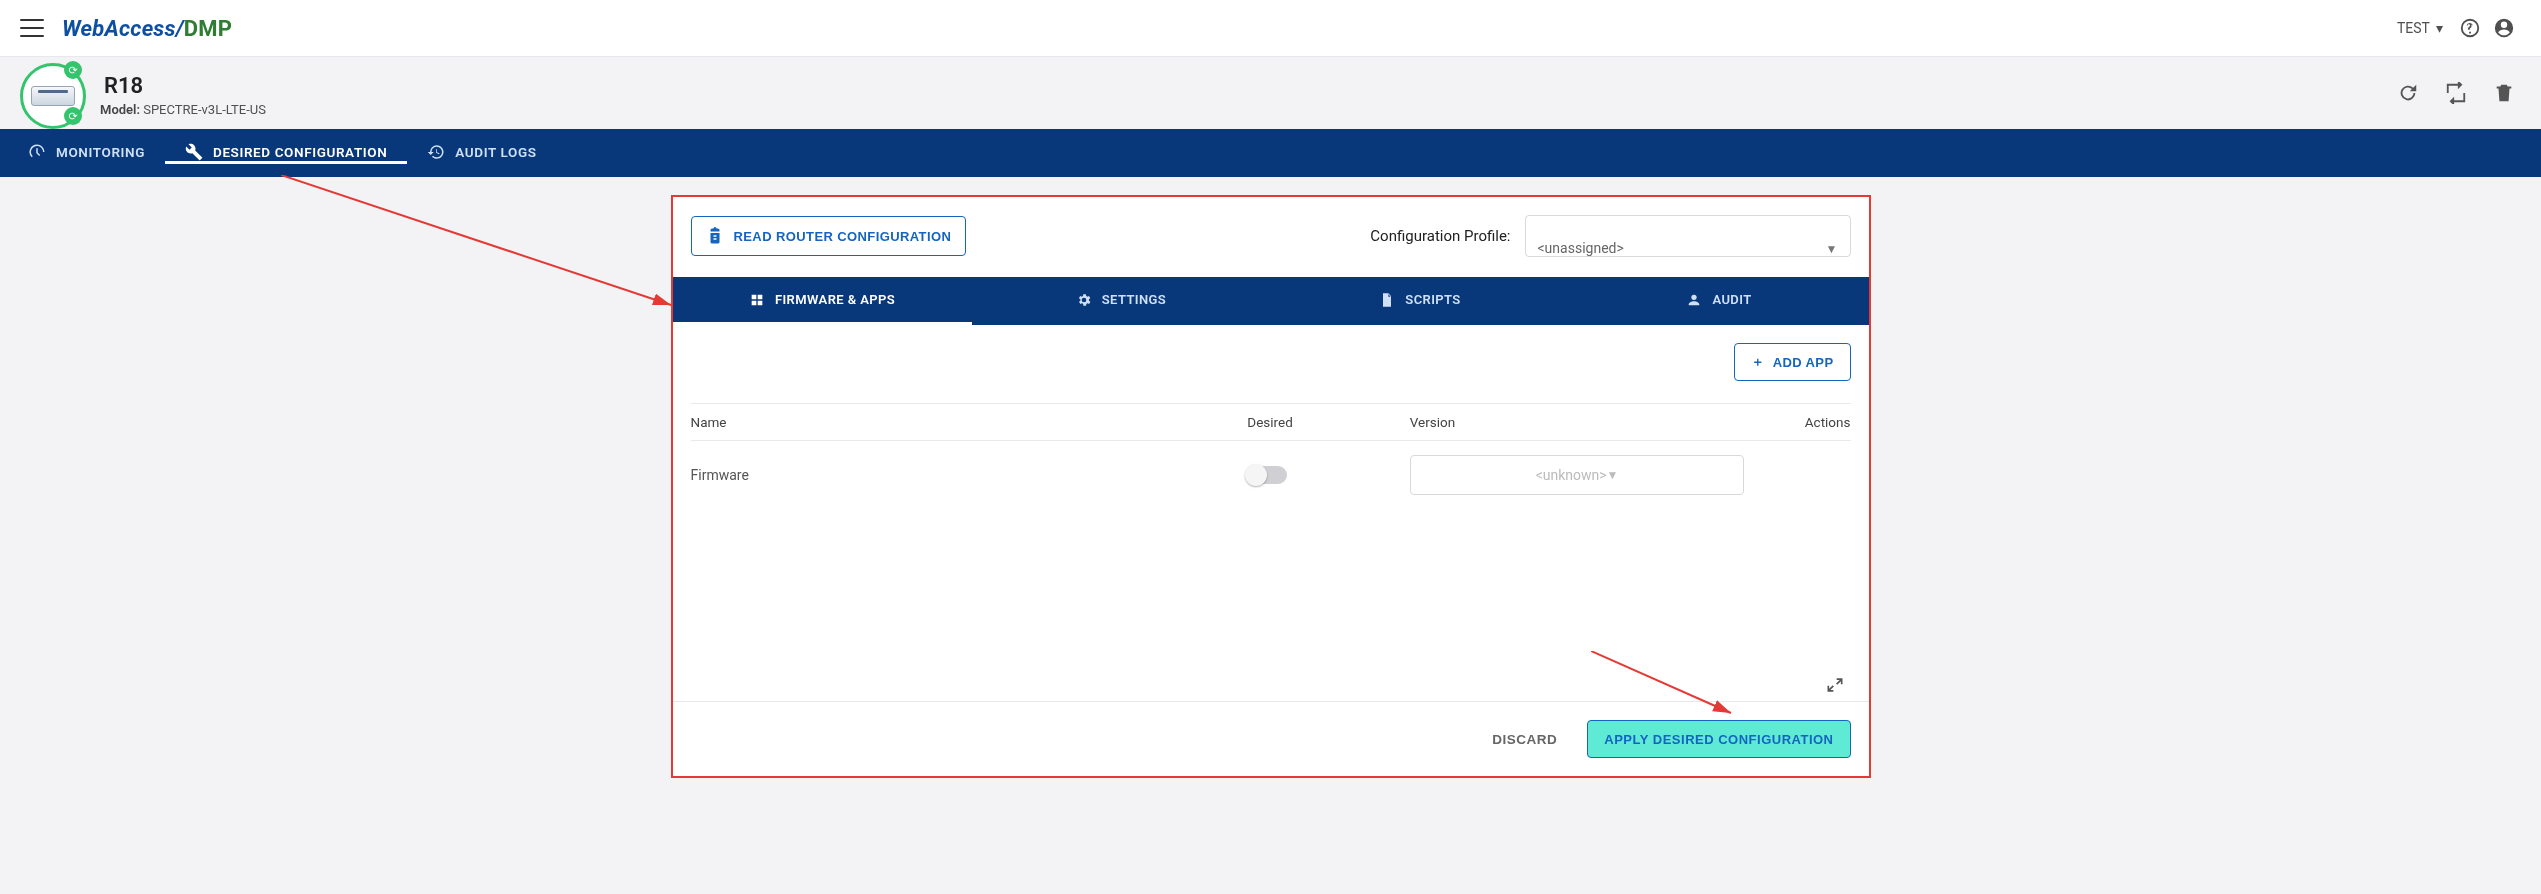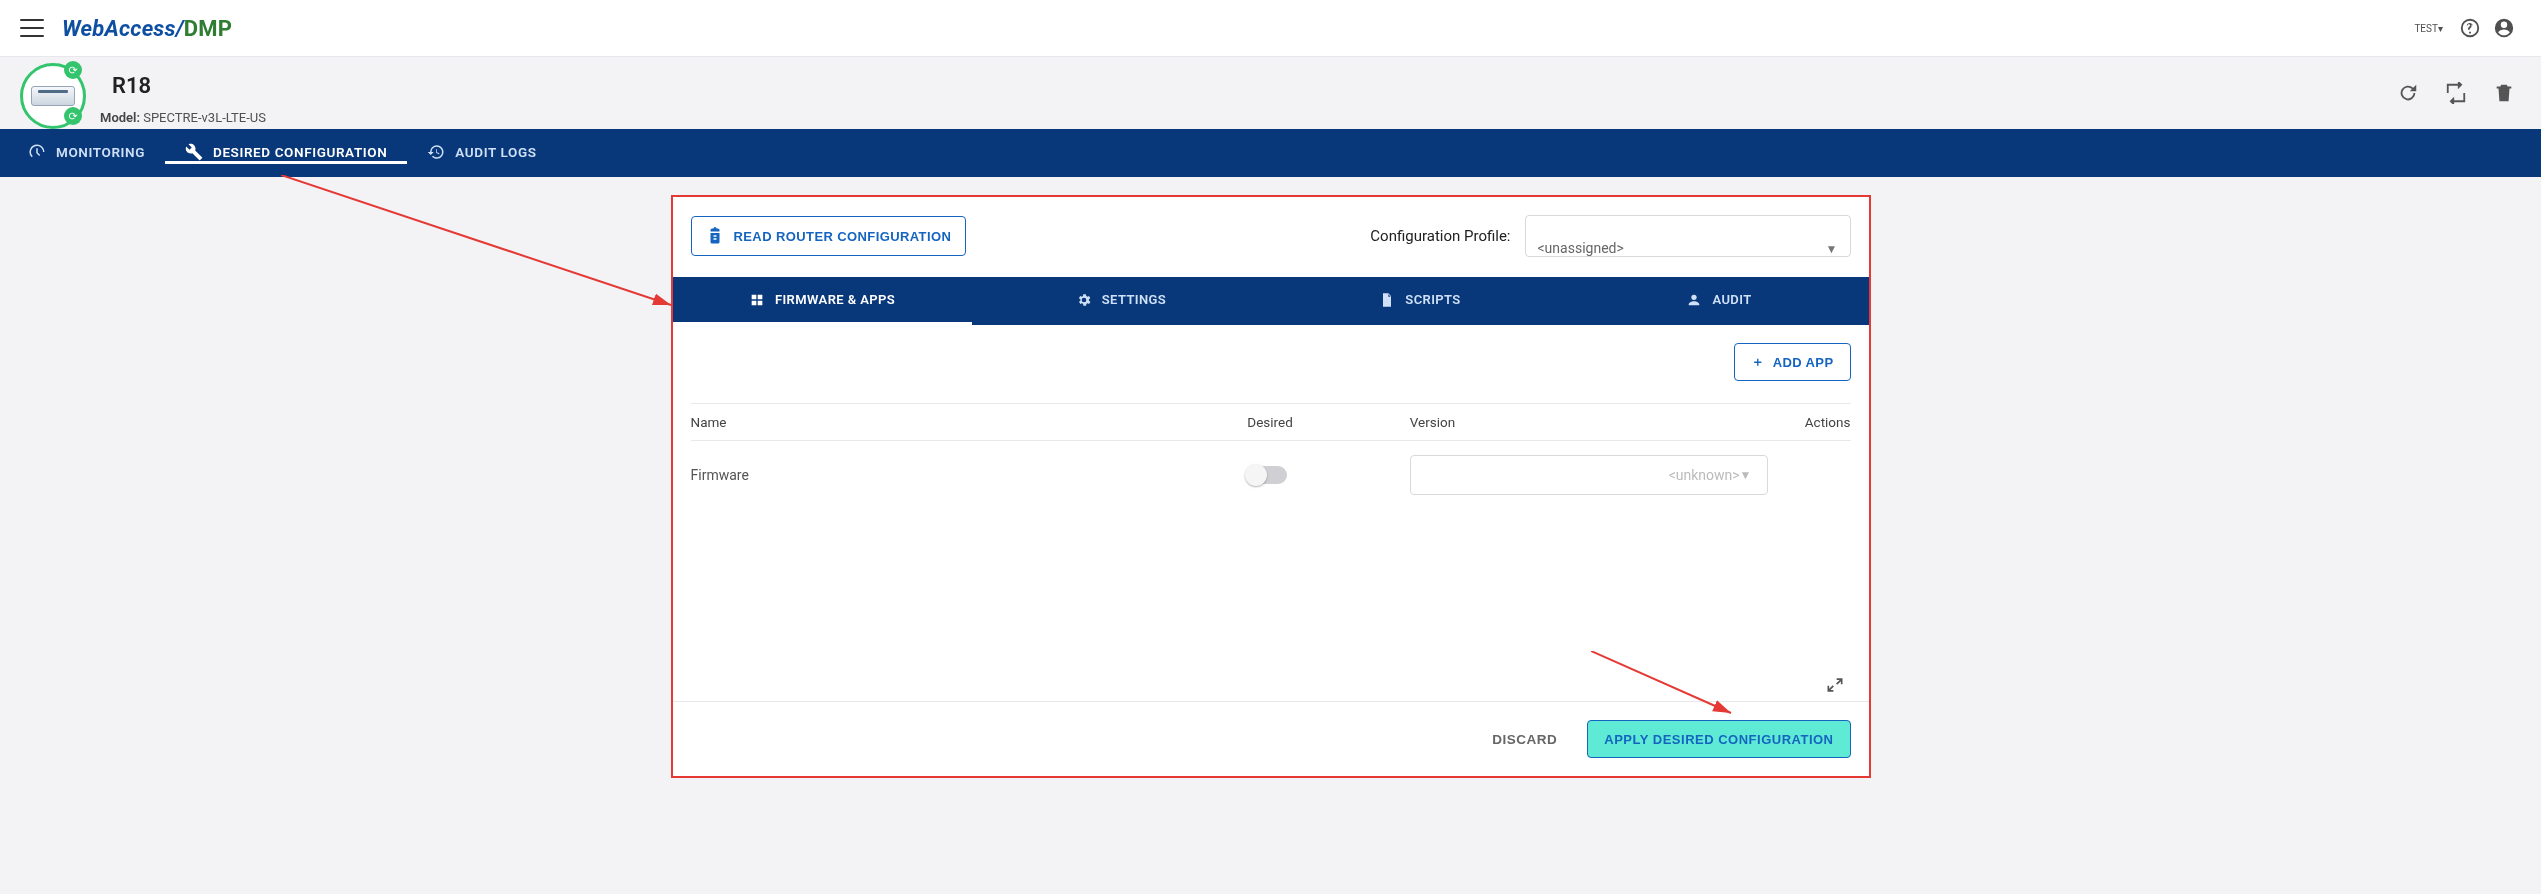--- a/index.html
+++ b/index.html
@@ -25,35 +25,35 @@
   .appbar{
     height:56px;background:var(--panel);display:flex;align-items:center;
     padding:0 20px;border-bottom:1px solid var(--border-light);
   }
   .hamburger{width:24px;height:24px;display:flex;flex-direction:column;justify-content:space-around;cursor:pointer;margin-right:18px}
   .hamburger span{height:2px;background:#333;border-radius:1px}
   .brand{font-weight:700;font-size:22px;letter-spacing:.2px}
   .brand .a{color:#0e4fa2;font-style:italic}
   .brand .b{color:#2e7d32;}
   .spacer{flex:1}
-  .comp-btn{display:flex;align-items:center;color:var(--text-mid);font-size:10px;padding:6px 10px;border-radius:4px;cursor:pointer}
+  .comp-btn{display:flex;align-items:center;gap:6px;color:var(--text-mid);font-size:14px;padding:6px 10px;border-radius:4px;cursor:pointer}
   .icon-btn{width:34px;height:34px;display:flex;align-items:center;justify-content:center;border-radius:50%;cursor:pointer;color:var(--text-mid)}
   .icon-btn svg{width:22px;height:22px;fill:currentColor}
 
   
   .device-strip{display:flex;align-items:center;height:72px;padding:0 20px}
   .device-icon{position:relative;width:60px;height:60px;margin-right:20px}
   .device-ring{width:60px;height:60px;border-radius:50%;border:3px solid #33c46d;background:#fff;position:relative;overflow:visible}
   .router-box{position:absolute;left:50%;top:50%;width:42px;height:18px;transform:translate(-50%,-50%);
     background:linear-gradient(#f5f7fa,#ccd6e0);border:1px solid #95a5b5;border-radius:3px}
   .router-box::before{content:"";position:absolute;left:50%;top:3px;width:30px;height:3px;background:#4f6b87;border-radius:1px;transform:translateX(-50%)}
   .badge-sync{position:absolute;width:18px;height:18px;border-radius:50%;background:#33c46d;color:#fff;font-size:11px;display:flex;align-items:center;justify-content:center}
   .badge-tr{right:-2px;top:-2px}
   .badge-br{right:-2px;bottom:-2px}
-  .device-info h1{margin:12px;font-size:22px;color:var(--text-dark);font-weight:600}
+  .device-info h1{margin:4px;font-size:22px;color:var(--text-dark);font-weight:600}
   .device-info p{margin:2px 0 0 0;font-size:13px;color:var(--text-mid)}
   .device-info p b{font-weight:600;color:#444}
   .strip-actions{margin-left:auto;display:flex;gap:14px}
   .strip-actions .icon-btn{color:#555}
 
   
   .bluebar{background:var(--blue-900);height:48px;display:flex;align-items:center;padding-left:8px}
   .navtab{display:flex;align-items:center;gap:10px;color:#cfe0f7;font-size:13.5px;font-weight:600;
     letter-spacing:.6px;padding:0 20px;text-transform:uppercase;cursor:pointer;border-bottom:3px solid transparent}
   .navtab svg{width:18px;height:18px;fill:currentColor}
@@ -92,21 +92,21 @@
   .thead{display:flex;font-size:13.5px;color:#444;padding:10px 0;border-top:1px solid var(--border-light);
     border-bottom:1px solid var(--border-light)}
   .tc-name{width:48%}
   .tc-desired{width:14%}
   .tc-version{width:28%}
   .tc-actions{width:10%;text-align:right}
 
   .trow{display:flex;align-items:center;padding:14px 0;font-size:14px;color:#555;border-bottom:0}
   .trow .tc-name{}
   .version-select{height:38px;width:100%;border:1px solid var(--border);border-radius:4px;background:#fff;
-    display:flex;align-items:center;padding:0 16px;justify-content:flex-end;color:#bbb;font-size:14px;cursor:pointer}
+    display:flex;align-items:center;padding:0 4px;justify-content:center;color:#bbb;font-size:14px;cursor:pointer}
   .version-select .caret{font-size:12px;color:#bbb}
 
   
   .tog{position:relative;width:40px;height:18px;background:#cfcfd4;border-radius:9px;cursor:pointer}
   .tog .knob{position:absolute;left:-2px;top:-2px;width:22px;height:22px;border-radius:50%;background:#f5f5f5;box-shadow:0 1px 2px rgba(0,0,0,.3)}
 
   .body-space{min-height:260px;position:relative}
   .expand-ic{position:absolute;right:6px;bottom:6px;color:#555;cursor:pointer}
   .expand-ic svg{width:20px;height:20px;fill:currentColor}
 

